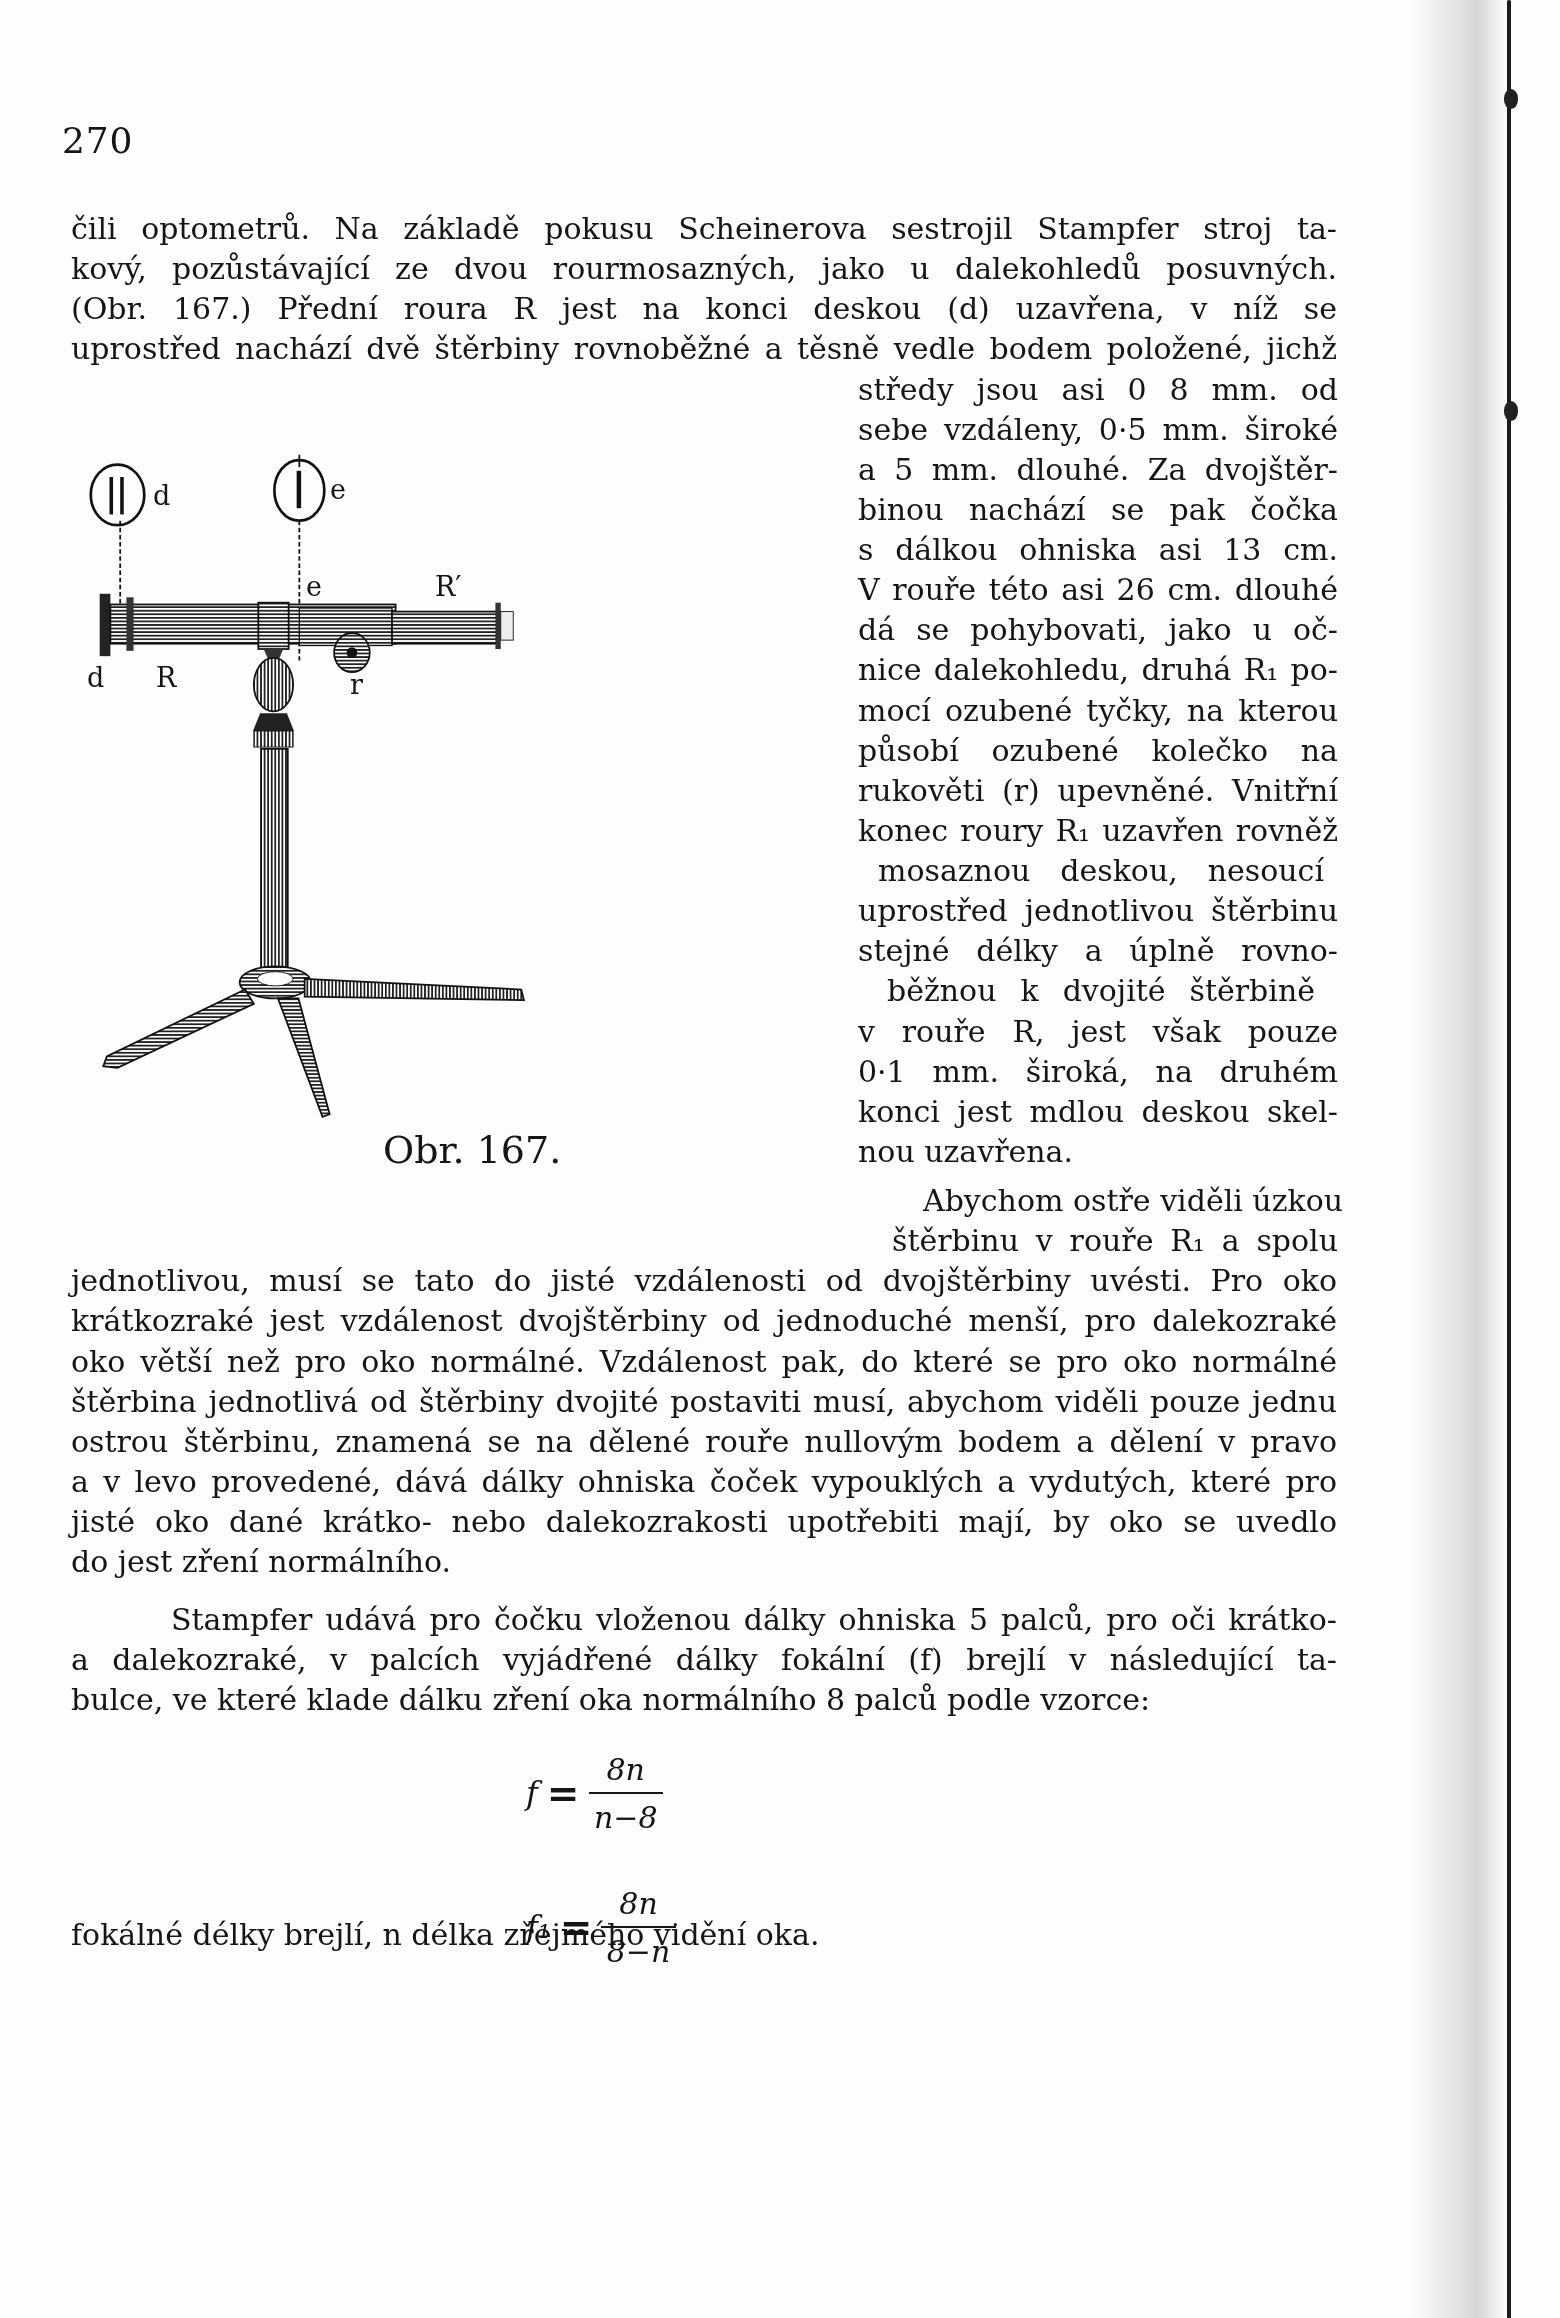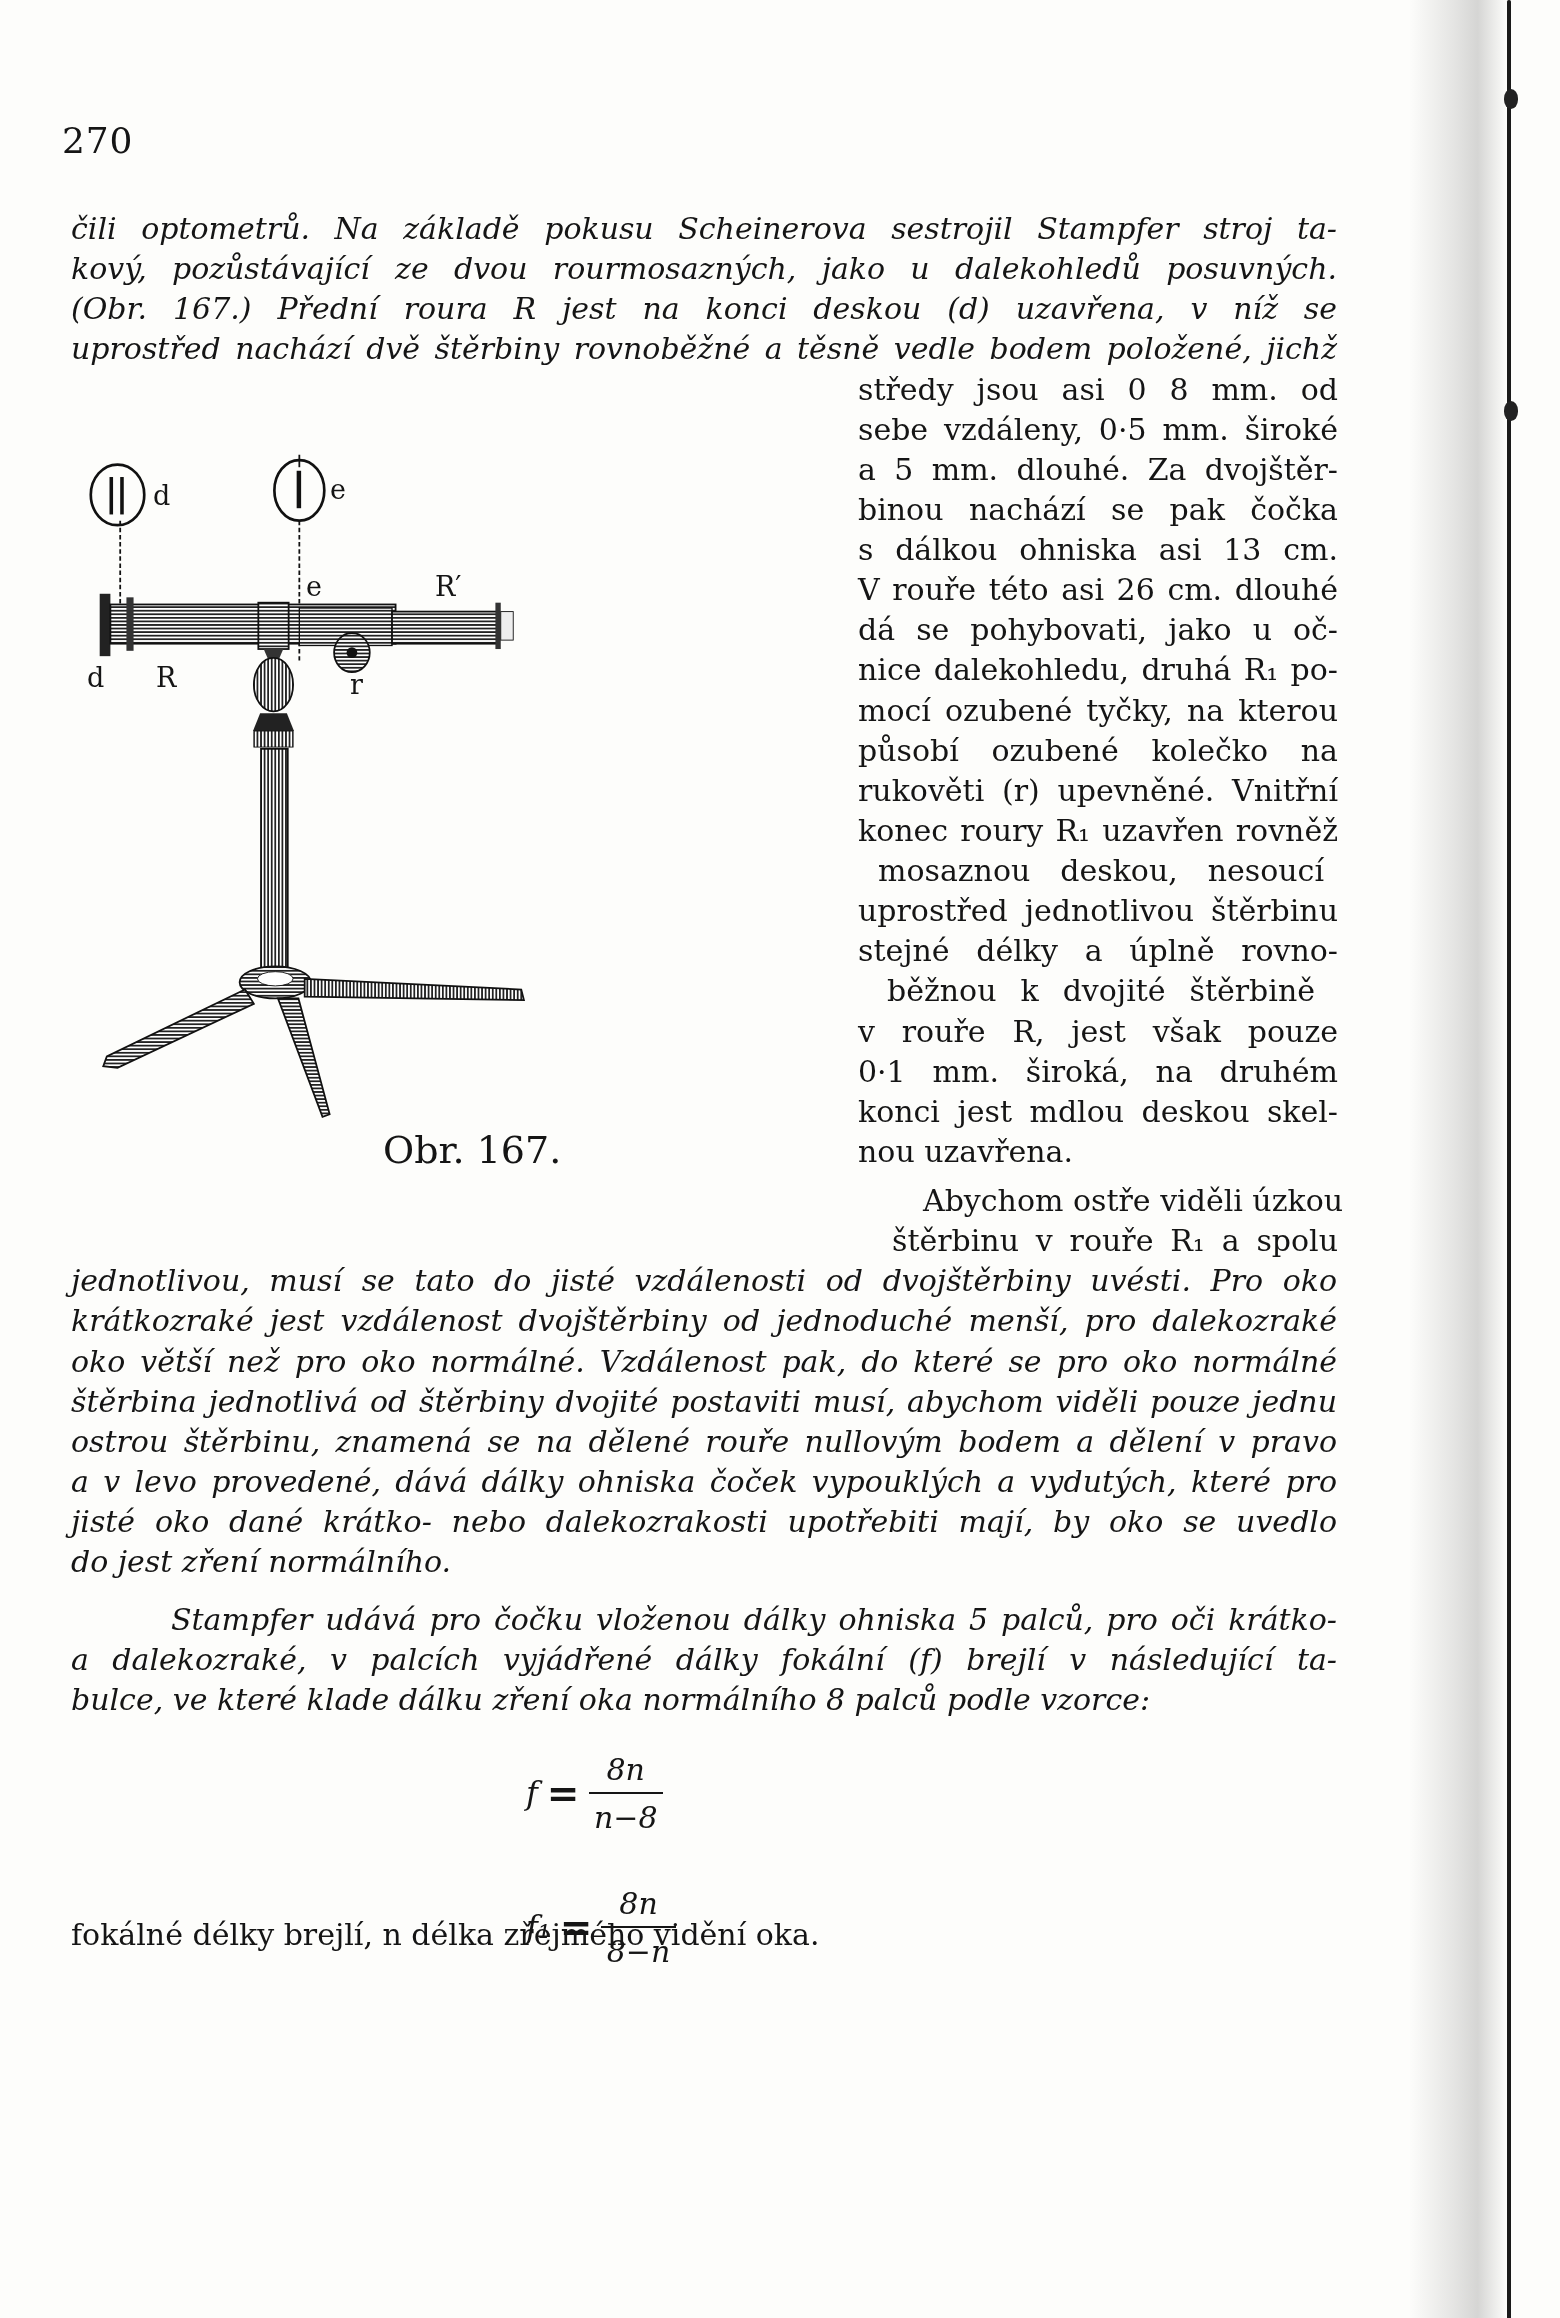--- a/index.html
+++ b/index.html
@@ -17,21 +17,21 @@
     position: absolute; top: 0; right: 50px; width: 3.6px; height: 2319px;
     background: #1a1a1a; border-radius: 1.8px;
   }
   .page-edge-blob { position: absolute; right: 43px; width: 14.3px; height: 19.6px; background: #222; border-radius: 50%; }
   .page-number { position: absolute; left: 62px; top: 120px; font-size: 36px; letter-spacing: 0.9px; }
   .line {
     position: absolute; font-size: 30px; line-height: 1; white-space: nowrap;
     text-align: justify; text-align-last: justify;
   }
   .line.last { text-align-last: left; }
-  .full { left: 71px; width: 1266px; font-style: italic; }
+  .full { left: 71px; width: 1266px; }
   .col { left: 858px; width: 480px; }
   i, .it { font-style: italic; }
   .formula { position: absolute; font-size: 32px; white-space: nowrap; display: flex; align-items: center; }
   .frac { display: inline-flex; flex-direction: column; align-items: center; margin: 0 16px 0 9px; }
   .frac .num { padding: 0 5.4px 5.4px; font-size: 30px; font-style: italic; }
   .frac .den { padding: 5.4px 5.4px 0; font-size: 30px; border-top: 2.7px solid #151515; }
   .eq { font-size: 39px; margin-left: 9px; font-weight: bold; }
   .figure { position: absolute; left: 71px; top: 428px; width: 749px; height: 713px; }
   .fig-label { position: absolute; font-size: 27px; }
   .caption { position: absolute; left: 383px; top: 1128px; font-size: 38px; }

